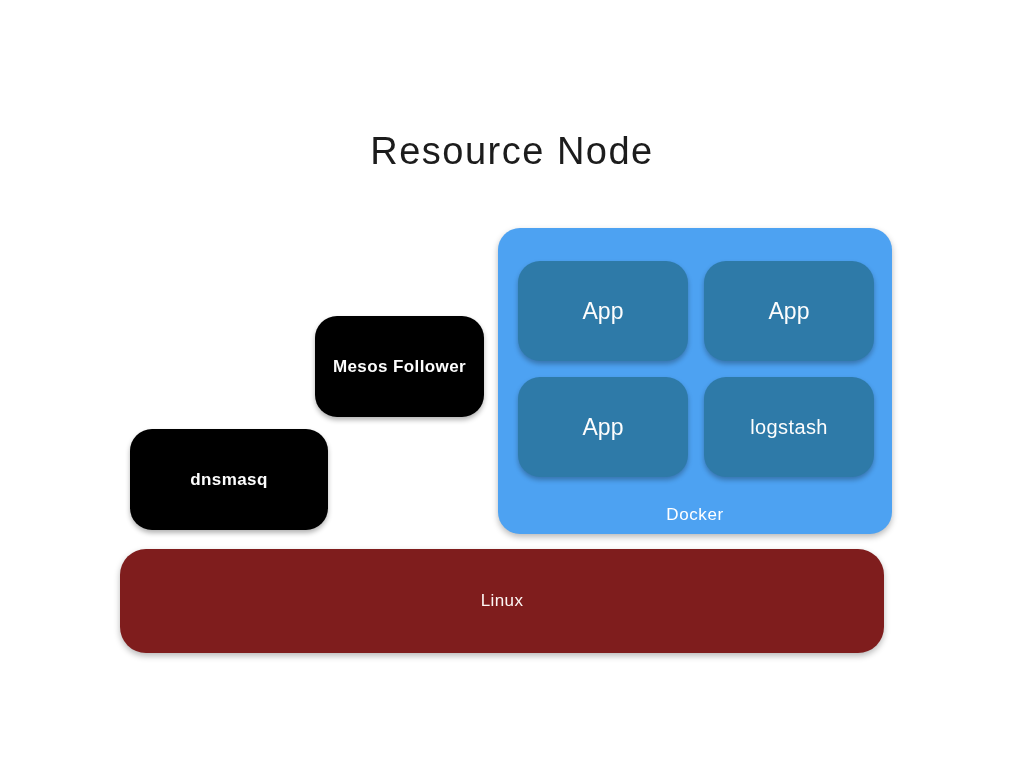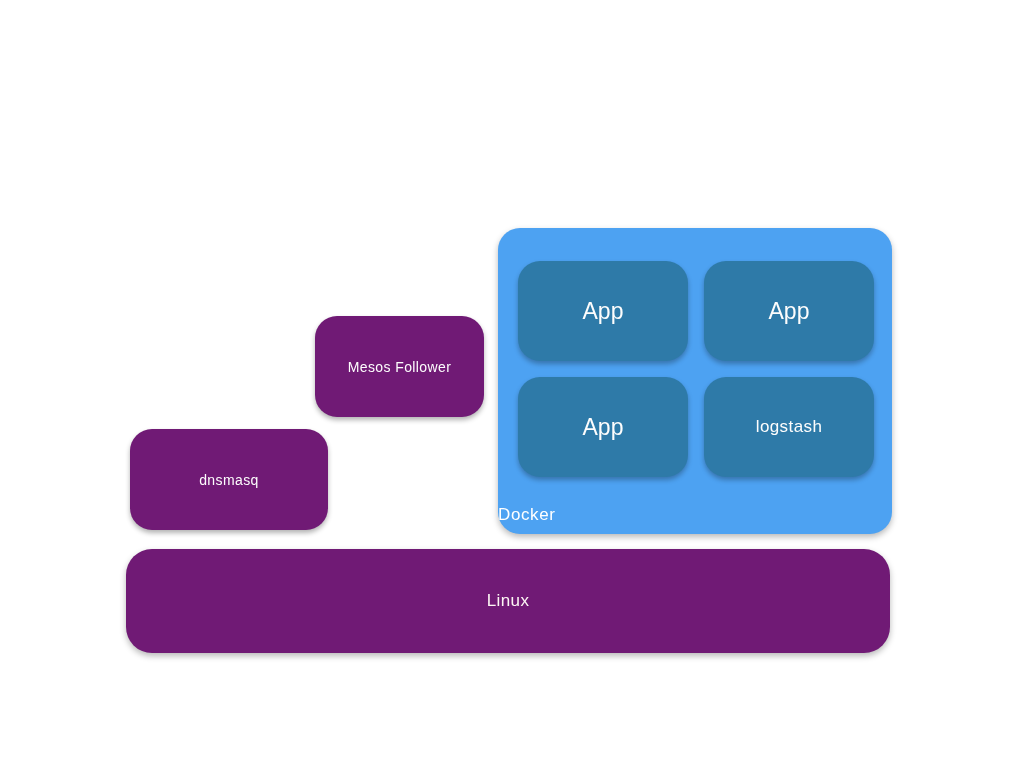--- a/index.html
+++ b/index.html
@@ -17,61 +17,62 @@
     color:#1c1c1c;
   }
 
   .box{
     position:absolute;border-radius:22px;
     display:flex;align-items:center;justify-content:center;
     color:#fdfdfd;text-align:left;
     box-shadow:0 3px 5px rgba(0,0,0,0.30);
   }
   .service{
-    background:#701a75;
-    font-size:14px;font-weight:400;letter-spacing:0.4px;
+    background:#000000;
+    font-size:17px;font-weight:700;letter-spacing:0.4px;
   }
   .box-dnsmasq{left:130px;top:429px;width:198px;height:101px;}
   .box-mesos  {left:315px;top:316px;width:169px;height:101px;}
   .box-consul {left:315px;top:428px;width:169px;height:102px;}
   .box-consul .lbl{display:block;width:80px;line-height:1.25;}
 
   .docker{
     position:absolute;left:498px;top:228px;width:394px;height:306px;
     background:#4da2f2;border-radius:22px;
     box-shadow:0 3px 6px rgba(0,0,0,0.28);
   }
   .appbox{
     background:#2e7aa8;border-radius:22px;
     box-shadow:0 3px 5px rgba(0,0,0,0.28);
   }
   .app-1{left:20px;top:33px;width:170px;height:100px;font-size:23px;}
   .app-2{left:206px;top:33px;width:170px;height:100px;font-size:23px;}
   .app-3{left:20px;top:149px;width:170px;height:100px;font-size:23px;}
-  .app-4{left:206px;top:149px;width:170px;height:100px;font-size:17px;letter-spacing:0.4px;}
+  .app-4{left:206px;top:149px;width:170px;height:100px;font-size:20px;letter-spacing:0.4px;}
   .docker-label{
     position:absolute;bottom:9px;left:0;width:100%;
-    text-align:left;color:#ffffff;
+    text-align:center;color:#ffffff;
     font-size:17px;font-weight:300;letter-spacing:0.6px;
   }
 
   .linux{
-    position:absolute;left:126px;top:549px;width:764px;height:104px;
-    background:#701a75;border-radius:26px;
+    position:absolute;left:120px;top:549px;width:764px;height:104px;
+    background:#7f1d1d;border-radius:26px;
     display:flex;align-items:center;justify-content:center;
     color:#fdf6f4;font-size:17px;font-weight:300;letter-spacing:0.4px;
     box-shadow:0 3px 6px rgba(0,0,0,0.28);
     text-align:center;
   }
 </style>
 </head>
 <body>
 
 <div class="canvas">
 
+  <h1 class="title">Resource Node</h1>
 
   <div class="box service box-dnsmasq">
     <span class="lbl">dnsmasq</span>
   </div>
 
   <div class="box service box-mesos">
     <span class="lbl">Mesos Follower</span>
   </div>
 
 

